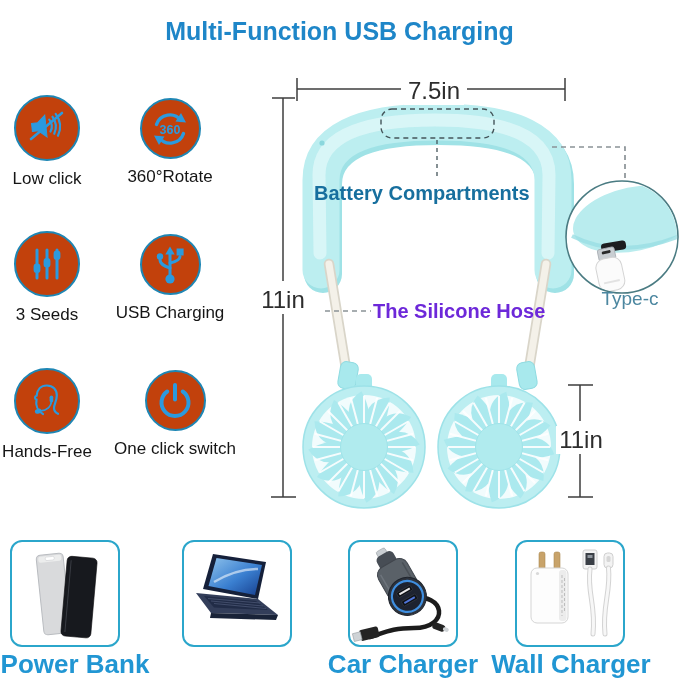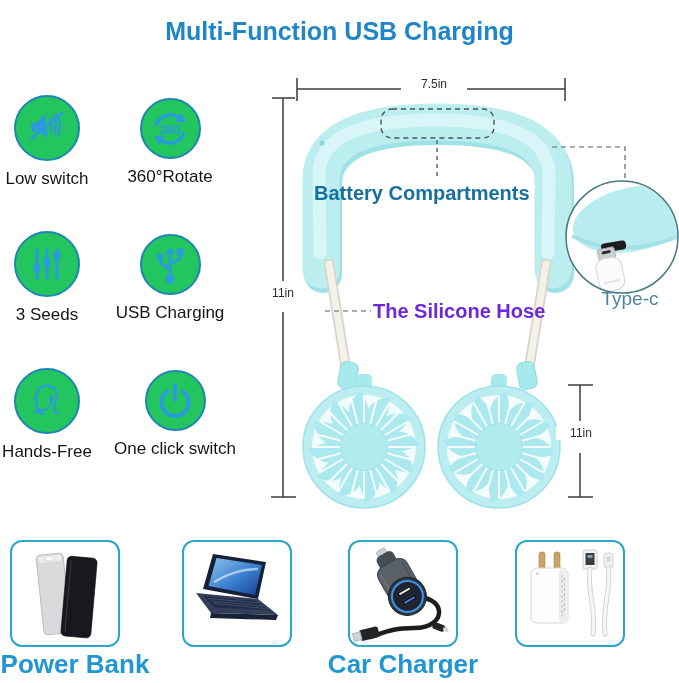--- a/index.html
+++ b/index.html
@@ -11,29 +11,29 @@
   .abs{position:absolute;}
   
   #title{
     left:0;top:17px;width:679px;text-align:center;
     font-size:25px;font-weight:bold;color:#1e86c8;letter-spacing:0px;
   }
   
   .feature{position:absolute;display:flex;flex-direction:column;align-items:center;}
   .fcircle{
     width:66px;height:66px;border:2.5px solid #1e86b4;border-radius:50%;
-    display:flex;align-items:center;justify-content:center;background:#22c55e;
+    display:flex;align-items:center;justify-content:center;background:#c2410c;
   }
   .feature.small .fcircle{width:61px;height:61px;}
   .flabel{
     margin-top:8px;font-size:17px;color:#151515;white-space:nowrap;text-align:center;
   }
   
   .dim{
-    position:absolute;font-size:12px;color:#2d2d2d;text-align:center;background:#fff;
+    position:absolute;font-size:24px;color:#2d2d2d;text-align:center;background:#fff;
   }
   .ann{position:absolute;font-weight:bold;white-space:nowrap;}
   #battery-label{color:#176f9e;font-size:20px;}
   #hose-label{color:#6d28d9;font-size:20px;}
   #typec-label{color:#4c87a0;font-size:19px;font-weight:normal;}
   
   .card{
     position:absolute;width:110px;height:107px;border:2px solid #2ba6cb;border-radius:12px;
     background:#fff;display:flex;align-items:center;justify-content:center;
   }
@@ -55,21 +55,21 @@
       <svg width="42" height="42" viewBox="0 0 42 42">
         <g transform="rotate(-6 20 20)" fill="#2b9ade" stroke="#2b9ade">
           <polygon points="6,15 12,15 20,8 20,30 12,23 6,23" stroke-width="1"></polygon>
           <path d="M 24 13 Q 28 19 24 25" fill="none" stroke-width="2.2" stroke-linecap="round"></path>
           <path d="M 27.5 10.5 Q 32.5 19 27.5 27.5" fill="none" stroke-width="2.2" stroke-linecap="round"></path>
           <path d="M 31 8 Q 37.5 19 31 30" fill="none" stroke-width="2.2" stroke-linecap="round"></path>
         </g>
         <line x1="5" y1="32" x2="36" y2="6" stroke="#2b9ade" stroke-width="2.6" stroke-linecap="round"></line>
       </svg>
     </div>
-    <div class="flabel">Low switch</div>
+    <div class="flabel">Low click</div>
   </div>
 
   <div class="feature small" style="left:105px;top:98px;width:130px;">
     <div class="fcircle">
       <svg width="42" height="42" viewBox="0 0 42 42">
         <path d="M 7.5 16.5 A 14 14 0 0 1 32 12.5" fill="none" stroke="#2b9ade" stroke-width="3.4" stroke-linecap="round"></path>
         <polygon points="32,5 37,14.5 26.5,13.5" fill="#2b9ade"></polygon>
         <path d="M 34.5 25.5 A 14 14 0 0 1 10 29.5" fill="none" stroke="#2b9ade" stroke-width="3.4" stroke-linecap="round"></path>
         <polygon points="10,37 5,27.5 15.5,28.5" fill="#2b9ade"></polygon>
         <text x="21" y="25.5" text-anchor="middle" font-size="12.5" font-weight="bold" fill="#2b9ade">360</text>
@@ -384,14 +384,15 @@
       <path d="M 73 27 C 70 52 79 62 76 92" stroke="#d3d3d3" stroke-width="5" fill="none" stroke-linecap="round"></path>
       <path d="M 73 27 C 70 52 79 62 76 92" stroke="#f7f7f7" stroke-width="3" fill="none" stroke-linecap="round"></path>
       <path d="M 91.5 26 C 94 50 85 64 88 92" stroke="#d3d3d3" stroke-width="5" fill="none" stroke-linecap="round"></path>
       <path d="M 91.5 26 C 94 50 85 64 88 92" stroke="#f7f7f7" stroke-width="3" fill="none" stroke-linecap="round"></path>
     </svg>
   </div>
 
   <div class="clabel" style="left:-10px;">Power Bank</div>
   <div class="clabel" style="left:152px;margin-top:38px;">Laptop</div>
   <div class="clabel" style="left:318px;">Car Charger</div>
+  <div class="clabel" style="left:486px;">Wall Charger</div>
 
 </div>
 
 </body></html>

